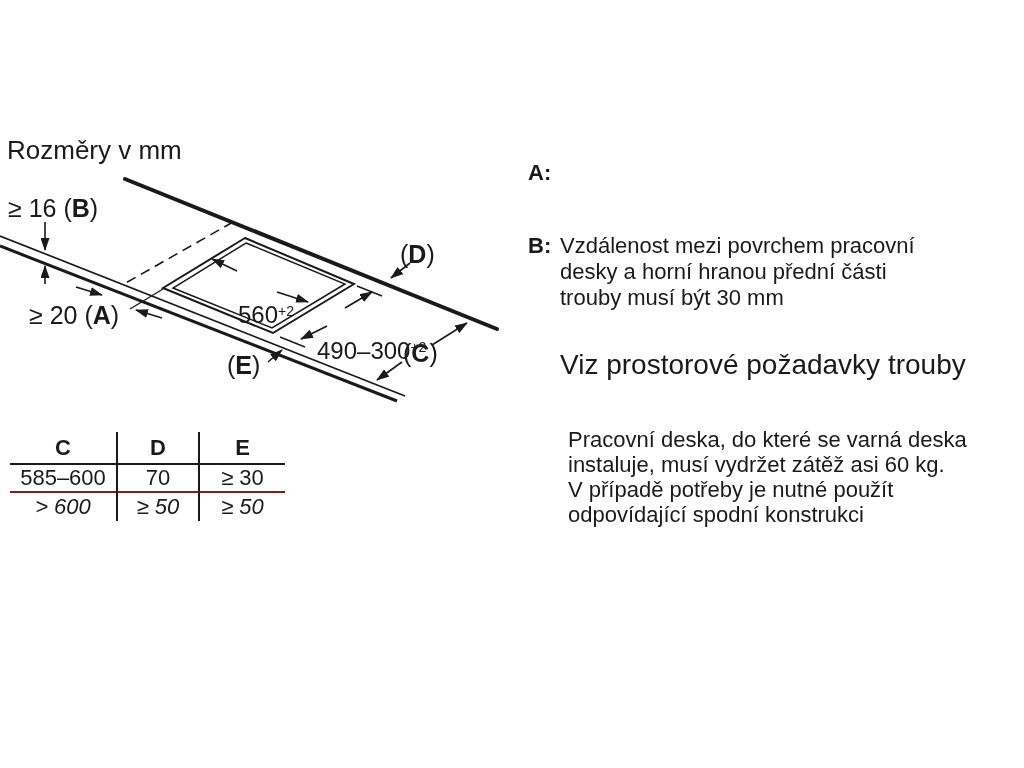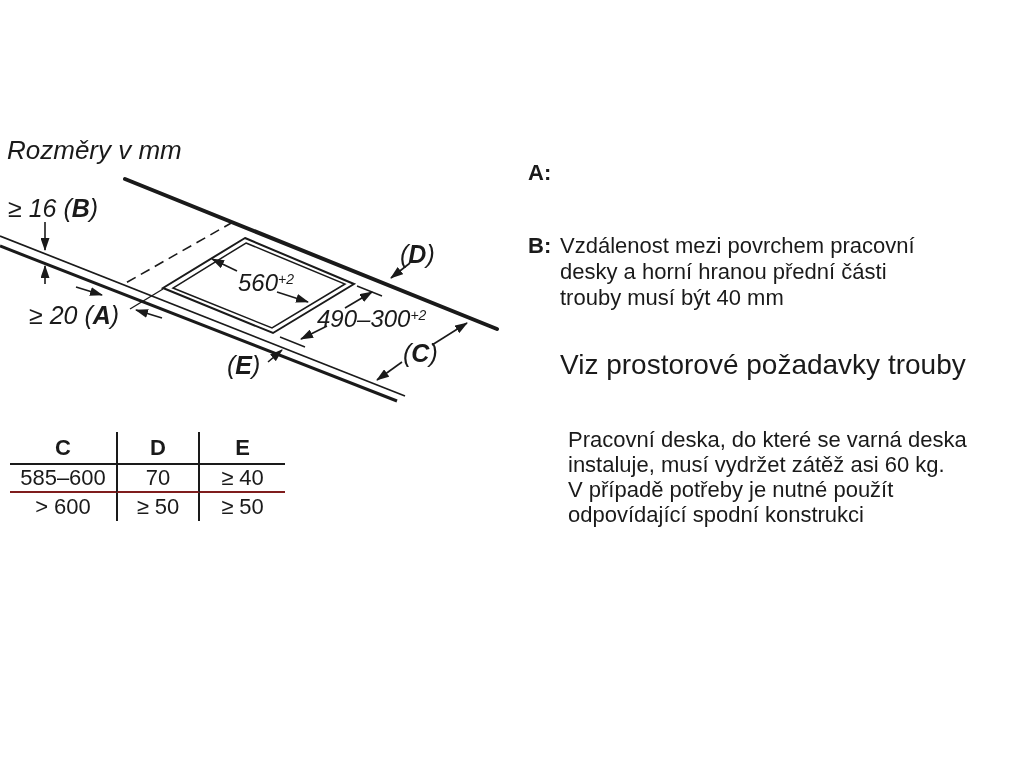--- a/index.html
+++ b/index.html
@@ -1,39 +1,39 @@
 <!DOCTYPE html>
 <html><head>
 <meta charset="utf-8">
 <style>
   html,body{margin:0;padding:0;}
   body{
     width:1024px;height:768px;position:relative;overflow:hidden;
     background:#ffffff;color:#1a1a1a;
     font-family:"Liberation Sans","DejaVu Sans",sans-serif;
   }
-  .abs{position:absolute;line-height:1.15;font-style:italic;}
+  .abs{position:absolute;line-height:1.15;}
   .b{font-weight:bold;}
   .sup{font-size:14px;vertical-align:7px;letter-spacing:0;}
   
   .dlabel{font-size:25px;white-space:nowrap;}
-  .dim{font-size:24px;white-space:nowrap;}
+  .dim{font-size:24px;white-space:nowrap;margin-top:32px;}
   #page-title{font-size:26px;}
   
   .legend-item{position:absolute;display:flex;font-size:22px;line-height:26px;width:440px;}
   .legend-key{width:32px;font-weight:bold;flex:0 0 32px;}
   .legend-text{white-space:pre-line;}
   .note{position:absolute;font-size:28px;line-height:26px;}
   .paragraph{position:absolute;font-size:22px;line-height:25px;white-space:pre-line;width:460px;margin-left:40px;}
   
   .dim-table{position:absolute;left:10px;top:432px;display:grid;grid-template-columns:106px 84px 85px;font-size:22px;}
   .cell{display:flex;align-items:center;justify-content:center;}
   .cell.head{height:31px;font-weight:bold;border-bottom:2px solid #1a1a1a;}
   .cell.r1{height:26px;border-bottom:2px solid #7f1d1d;}
-  .cell.r2{height:28px;}
+  .cell.r2{height:28px;font-style:italic;}
   .cell.mid{border-left:2px solid #1a1a1a;border-right:2px solid #1a1a1a;}
   svg{position:absolute;}
   svg .ln{stroke:#1a1a1a;fill:none;}
 </style>
 </head>
 <body>
 
 <svg style="left:0;top:130px" width="520" height="300" viewBox="0 130 520 300">
   <defs>
     <marker id="ah" viewBox="0 0 13 9" refX="12" refY="4.5" markerWidth="13" markerHeight="9" orient="auto" markerUnits="userSpaceOnUse">
@@ -102,36 +102,36 @@
   <span>(</span><span class="b">E</span><span>)</span>
 </div>
 
 <div class="dim-table">
   <div class="cell head">C</div>
   <div class="cell head mid">D</div>
   <div class="cell head">E</div>
 
   <div class="cell r1">585–600</div>
   <div class="cell r1 mid">70</div>
-  <div class="cell r1">≥ 40</div>
+  <div class="cell r1">≥ 30</div>
 
   <div class="cell r2">&gt; 600</div>
   <div class="cell r2 mid">≥ 50</div>
   <div class="cell r2">≥ 50</div>
 </div>
 
 <div class="legend-item" style="left:528px;top:160px">
   <span class="legend-key">A:</span>
 </div>
 
 <div class="legend-item" style="left:528px;top:233px">
   <span class="legend-key">B:</span>
   <div class="legend-text">Vzdálenost mezi povrchem pracovní
 desky a horní hranou přední části
-trouby musí být 40 mm</div>
+trouby musí být 30 mm</div>
 </div>
 
 <div class="note" style="left:560px;top:352px">Viz prostorové požadavky trouby</div>
 
 <div class="paragraph" style="left:528px;top:427px">Pracovní deska, do které se varná deska
 instaluje, musí vydržet zátěž asi 60 kg.
 V případě potřeby je nutné použít
 odpovídající spodní konstrukci</div>
 
 </body></html>

